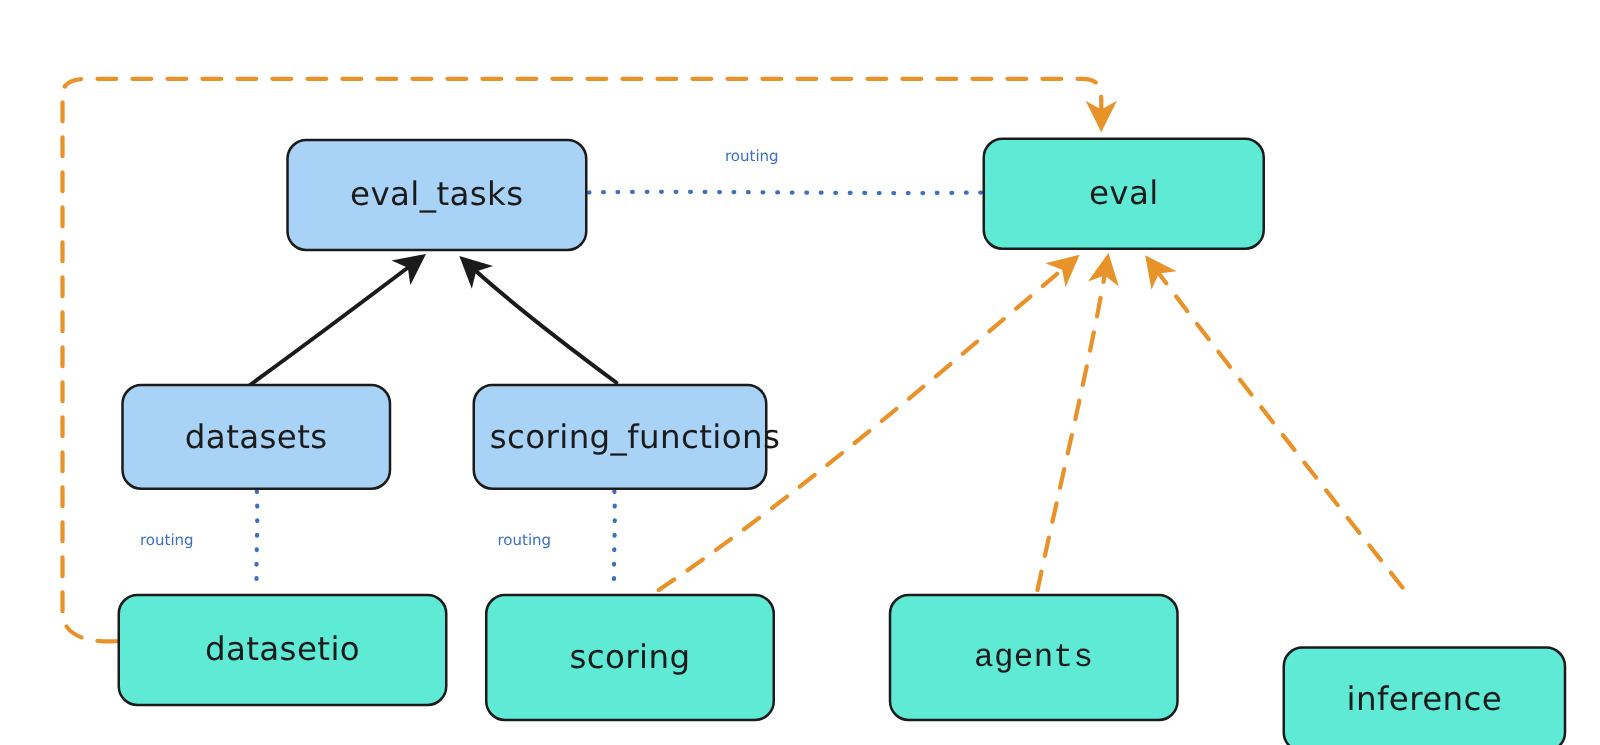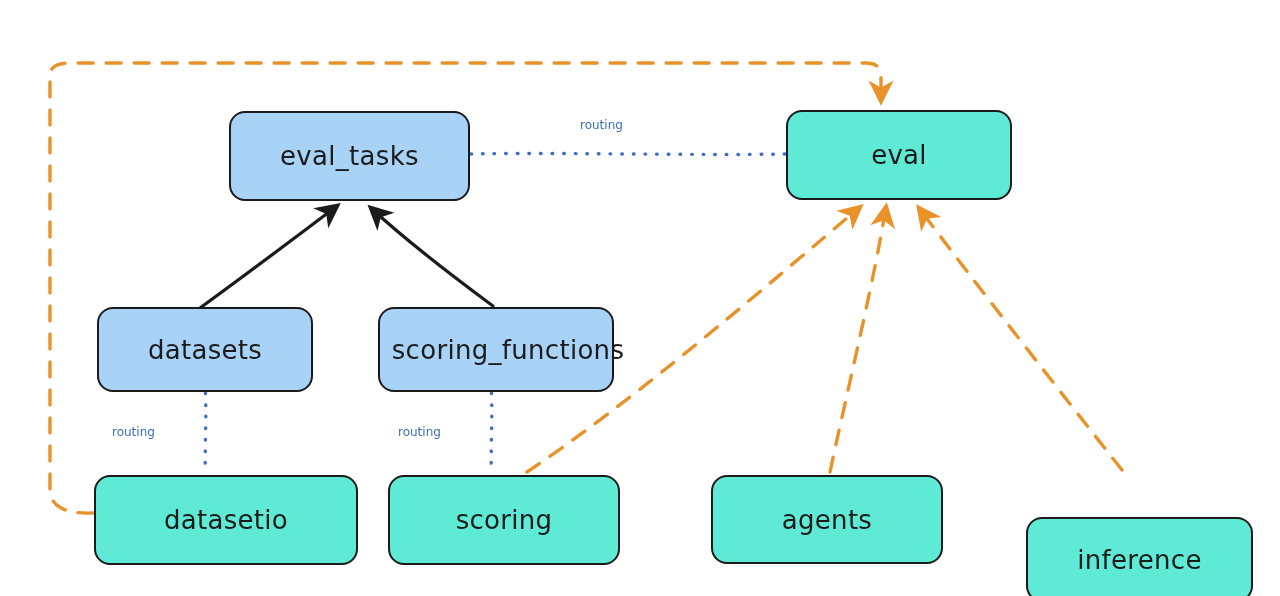--- a/index.html
+++ b/index.html
@@ -69,25 +69,25 @@
   </div>
 
   <div class="node blue" style="left:378px;top:307px;width:236px;height:85px;padding-left:24px;">
     <span>scoring_functions</span>
   </div>
 
   <div class="node green" style="left:94px;top:475px;width:264px;height:90px;">
     <span>datasetio</span>
   </div>
 
-  <div class="node green" style="left:388px;top:475px;width:232px;height:90px;">
+  <div class="node green" style="left:388px;top:475px;width:232px;height:102px;">
     <span>scoring</span>
   </div>
 
-  <div class="node green" style="left:711px;top:475px;width:232px;height:89px;">
+  <div class="node green" style="left:711px;top:475px;width:232px;height:102px;font-family:Liberation Mono, monospace;">
     <span>agents</span>
   </div>
 
   <div class="node green" style="left:1026px;top:473px;width:227px;height:85px;margin-top:44px;">
     <span>inference</span>
   </div>
 
 </div>
 
 </body></html>

